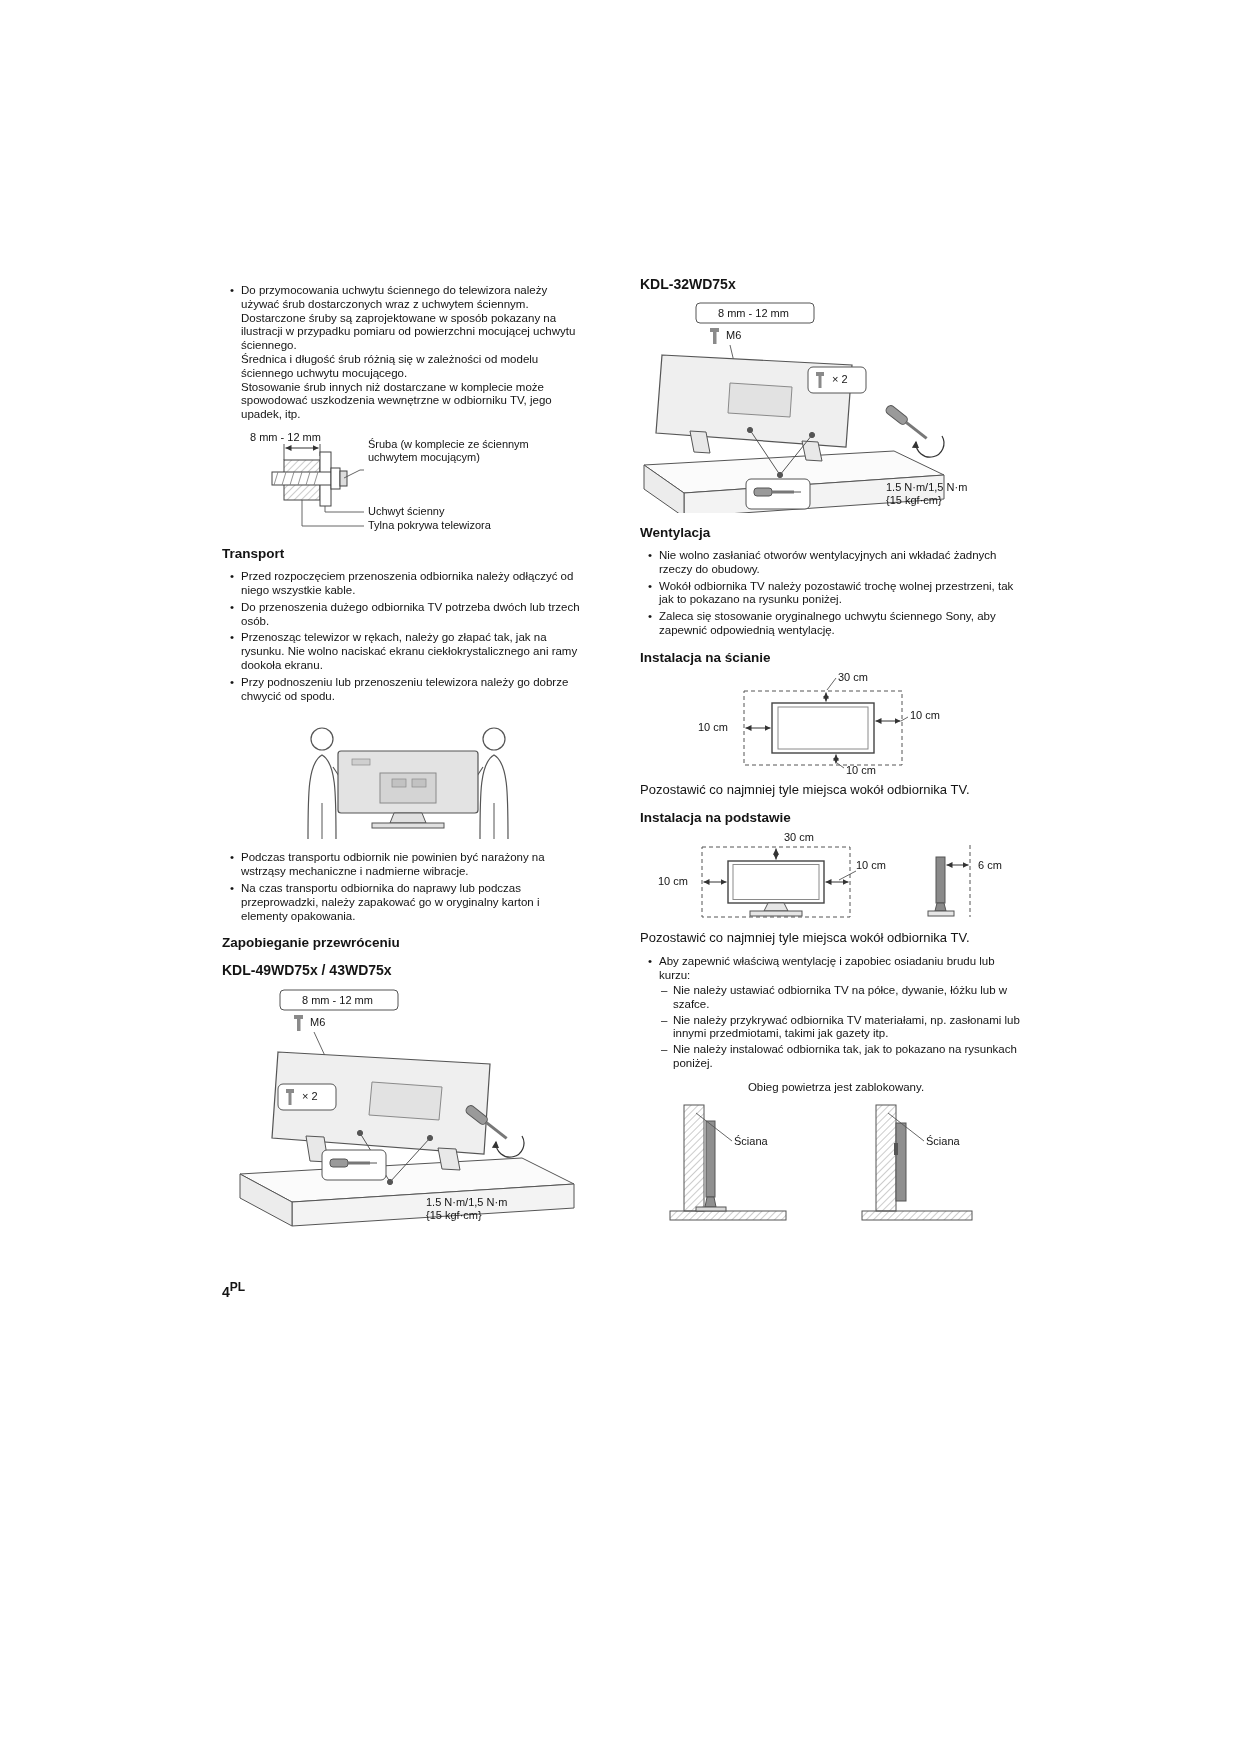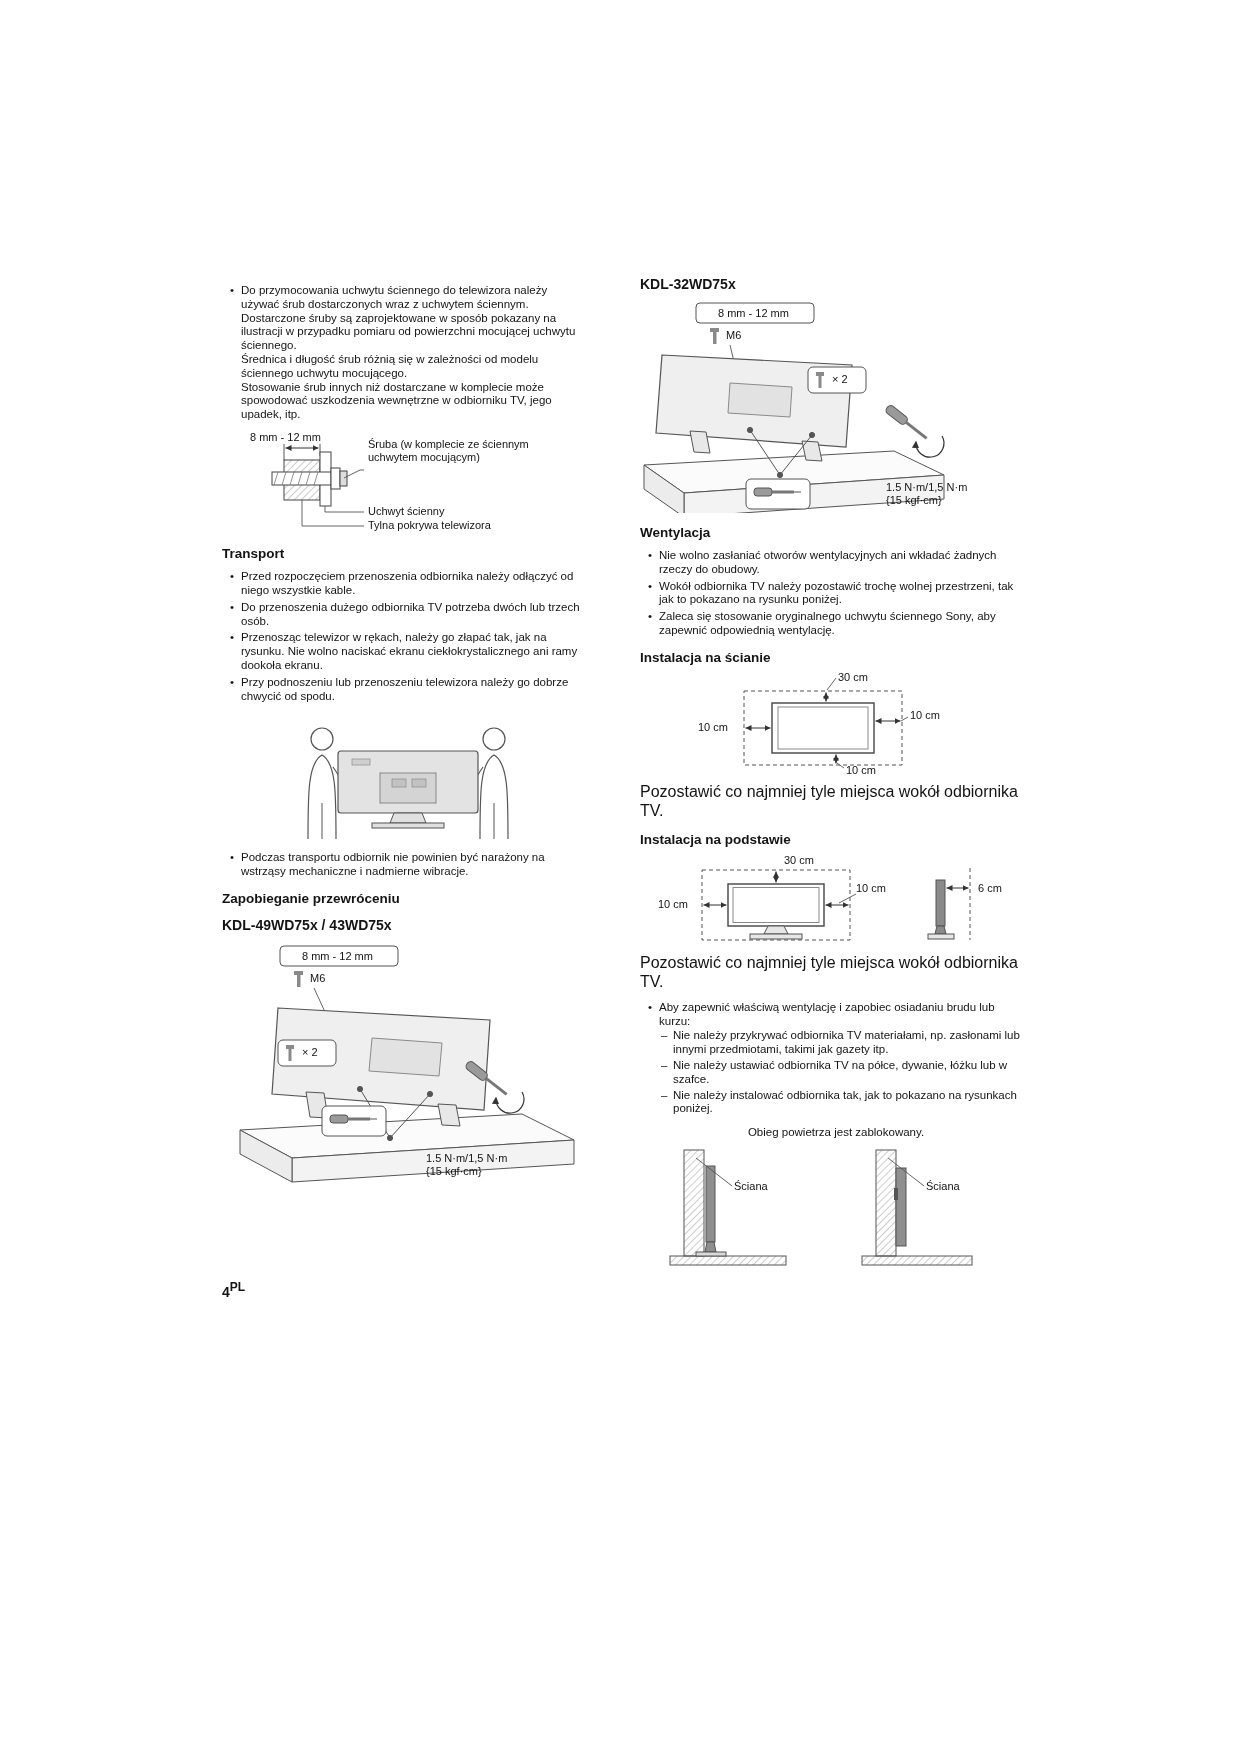--- a/index.html
+++ b/index.html
@@ -21,21 +21,21 @@
 
   ul.bullets { list-style: none; margin: 8px; padding: 0; }
   ul.bullets > li { position: relative; padding-left: 11px; margin: 0 0 3px; }
   ul.bullets > li::before { content: "•"; position: absolute; left: 0; top: 0; }
 
   ul.dashes { list-style: none; margin: 1px 0 0; padding: 0 0 0 2px; }
   ul.dashes > li { position: relative; padding-left: 12px; margin: 0 0 2px; }
   ul.dashes > li::before { content: "–"; position: absolute; left: 0; top: 0; }
 
   .preline { white-space: pre-line; }
-  .caption { margin: 3px 0 0; font-size: 16px; }
+  .caption { margin: 3px 0 0; font-size: 13px; }
   .center-cap { text-align: center; margin: 10px 0 2px; font-size: 11.5px; }
 
   .diagram { position: relative; margin: 8px 0; }
   .diagram svg { display: block; }
   .dlabel { position: absolute; font-size: 11px; line-height: 1.15; white-space: nowrap; }
   .dlabel.wrap { white-space: normal; }
 
   .page-num { position: absolute; left: 222px; top: 1280px; font-size: 14px; font-weight: bold; }
   .page-num sup { font-size: 12px; vertical-align: super; }
 </style>
@@ -120,20 +120,21 @@
           <rect x="190" y="68" width="14" height="8" fill="#c2c2c2" stroke="#8a8a8a" stroke-width="0.7"></rect>
           <rect x="130" y="48" width="18" height="6" fill="#cfcfcf" stroke="#8a8a8a" stroke-width="0.7"></rect>
           <polygon points="172,102 200,102 204,112 168,112" fill="#e0e0e0" stroke="#555"></polygon>
           <rect x="150" y="112" width="72" height="5" fill="#e0e0e0" stroke="#555"></rect>
         </g>
       </svg>
     </div>
 
     <ul class="bullets">
       <li>Podczas transportu odbiornik nie powinien być narażony na wstrząsy mechaniczne i nadmierne wibracje.</li>
+      <li>Na czas transportu odbiornika do naprawy lub podczas przeprowadzki, należy zapakować go w oryginalny karton i elementy opakowania.</li>
     </ul>
 
     <h3 class="sec">Zapobieganie przewróceniu</h3>
     <h4 class="model">KDL-49WD75x / 43WD75x</h4>
 
     <div class="diagram" style="height:242px">
       <svg width="372" height="242" viewBox="0 0 372 242">
         <defs>
           <marker id="arR1" markerWidth="7" markerHeight="7" refX="5" refY="3" orient="auto">
             <path d="M0,0 L6,3 L0,6 Z" fill="#333"></path>
@@ -339,22 +340,22 @@
       <span class="dlabel" style="left:18px;top:44px">10 cm</span>
       <span class="dlabel" style="left:216px;top:28px">10 cm</span>
       <span class="dlabel" style="left:338px;top:28px">6 cm</span>
     </div>
     <p class="caption">Pozostawić co najmniej tyle miejsca wokół odbiornika TV.</p>
 
     <ul class="bullets" style="margin-top:10px">
       <li>
         <span>Aby zapewnić właściwą wentylację i zapobiec osiadaniu brudu lub kurzu:</span>
         <ul class="dashes">
+          <li>Nie należy ustawiać odbiornika TV na półce, dywanie, łóżku lub w szafce.</li>
           <li>Nie należy przykrywać odbiornika TV materiałami, np. zasłonami lub innymi przedmiotami, takimi jak gazety itp.</li>
-          <li>Nie należy ustawiać odbiornika TV na półce, dywanie, łóżku lub w szafce.</li>
           <li>Nie należy instalować odbiornika tak, jak to pokazano na rysunkach poniżej.</li>
         </ul>
       </li>
     </ul>
 
     <p class="center-cap">Obieg powietrza jest zablokowany.</p>
 
     <div class="diagram" style="height:136px;margin-top:4px">
       <svg width="388" height="136" viewBox="0 0 388 136">
         <defs>

